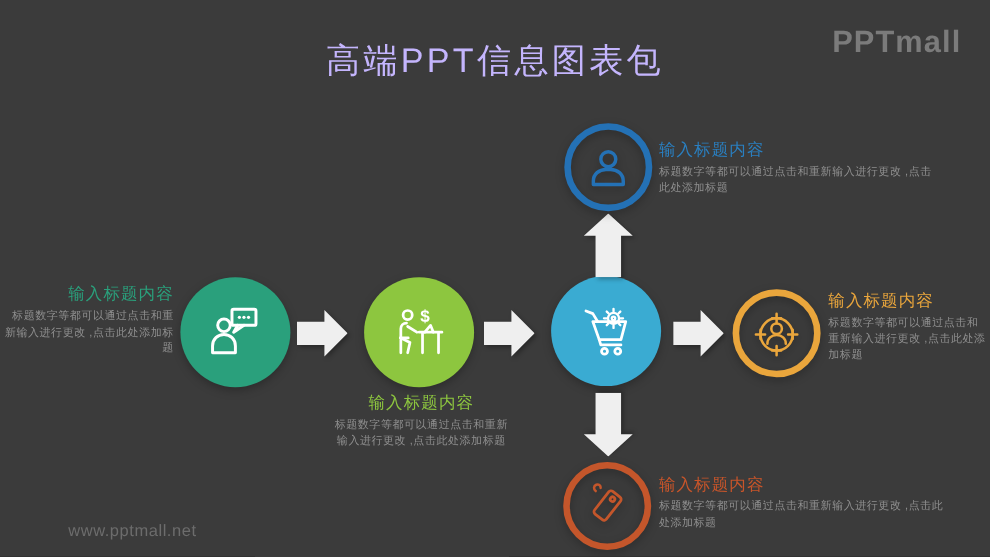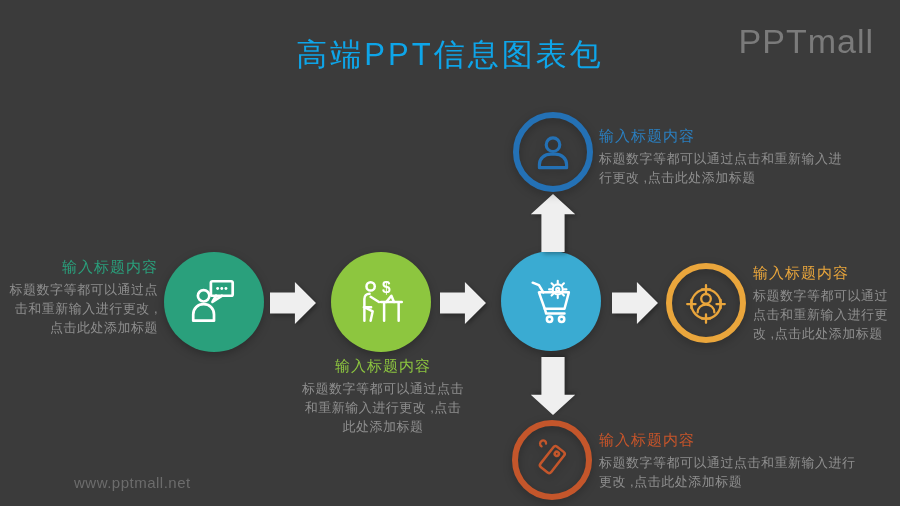--- a/index.html
+++ b/index.html
@@ -10,35 +10,35 @@
   .stage{
     position:relative;
     width:900px;height:506px;
     background:#3b3b3b;
     overflow:hidden;
   }
   .page-title{
     position:absolute;top:34px;left:0;width:100%;
     margin:0;text-align:center;
     font-size:31px;font-weight:400;letter-spacing:3px;
-    color:#0ea5e9;
+    color:#c4b5fd;
   }
   .brand{
     position:absolute;top:22px;right:26px;
-    font-size:34px;font-weight:400;letter-spacing:1px;
+    font-size:28px;font-weight:700;letter-spacing:1px;
     color:#7b7b7b;
   }
   .watermark{
-    position:absolute;left:74px;top:474px;
+    position:absolute;left:62px;top:474px;
     font-size:15px;color:#6c6c6c;letter-spacing:0.5px;
   }
   
   .tb{position:absolute;}
   .tb-title{font-size:15px;font-weight:normal;margin-bottom:4px;letter-spacing:1px;}
-  .tb-desc{font-size:13px;line-height:1.45;color:#8f8f8f;letter-spacing:0.5px;}
+  .tb-desc{font-size:10px;line-height:1.45;color:#8f8f8f;letter-spacing:0.5px;}
   .tb-left  {left:4px;  top:258px; width:154px; text-align:right;}
   .tb-step2 {left:302px;top:357px; width:162px; text-align:center;}
   .tb-top   {left:599px;top:127px; width:252px; text-align:left;}
   .tb-right {left:753px;top:264px; width:144px; text-align:left;}
   .tb-bottom{left:599px;top:431px; width:260px; text-align:left;}
   .t-teal {color:#2aa07c;}
   .t-lime {color:#8dc63f;}
   .t-blue {color:#2a7fc0;}
   .t-amber{color:#eaa63c;}
   .t-rust {color:#c8552a;}

